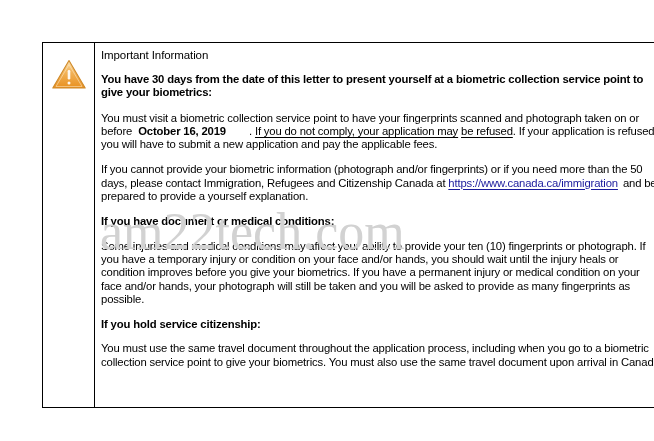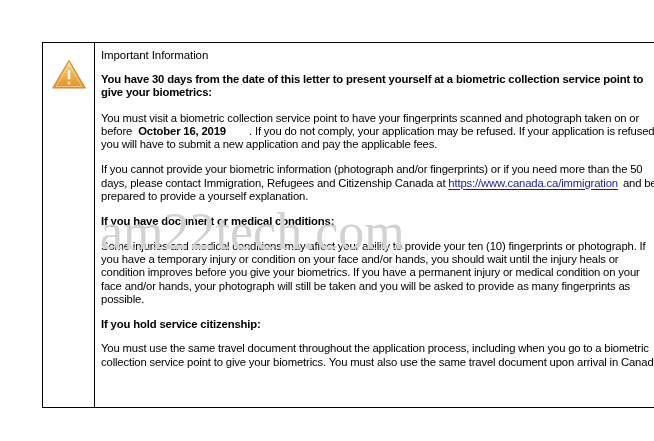--- a/index.html
+++ b/index.html
@@ -100,20 +100,21 @@
     letter-spacing: -0.15px;
   }
   .field-date {
     font-weight: bold;
     padding: 0 1px;
   }
   .gap-sm { display: inline-block; width: 5px; }
   .gap-md { display: inline-block; width: 22px; }
   .gap-xs { display: inline-block; width: 3px; }
   .underline {
+    text-decoration: underline;
     text-underline-offset: 1.5px;
   }
   a.extlink {
     color: #1a1a9c;
     text-underline-offset: 1.5px;
   }
   .sec-gap { margin-bottom: 18px; }
 </style>
 </head>
 <body>

